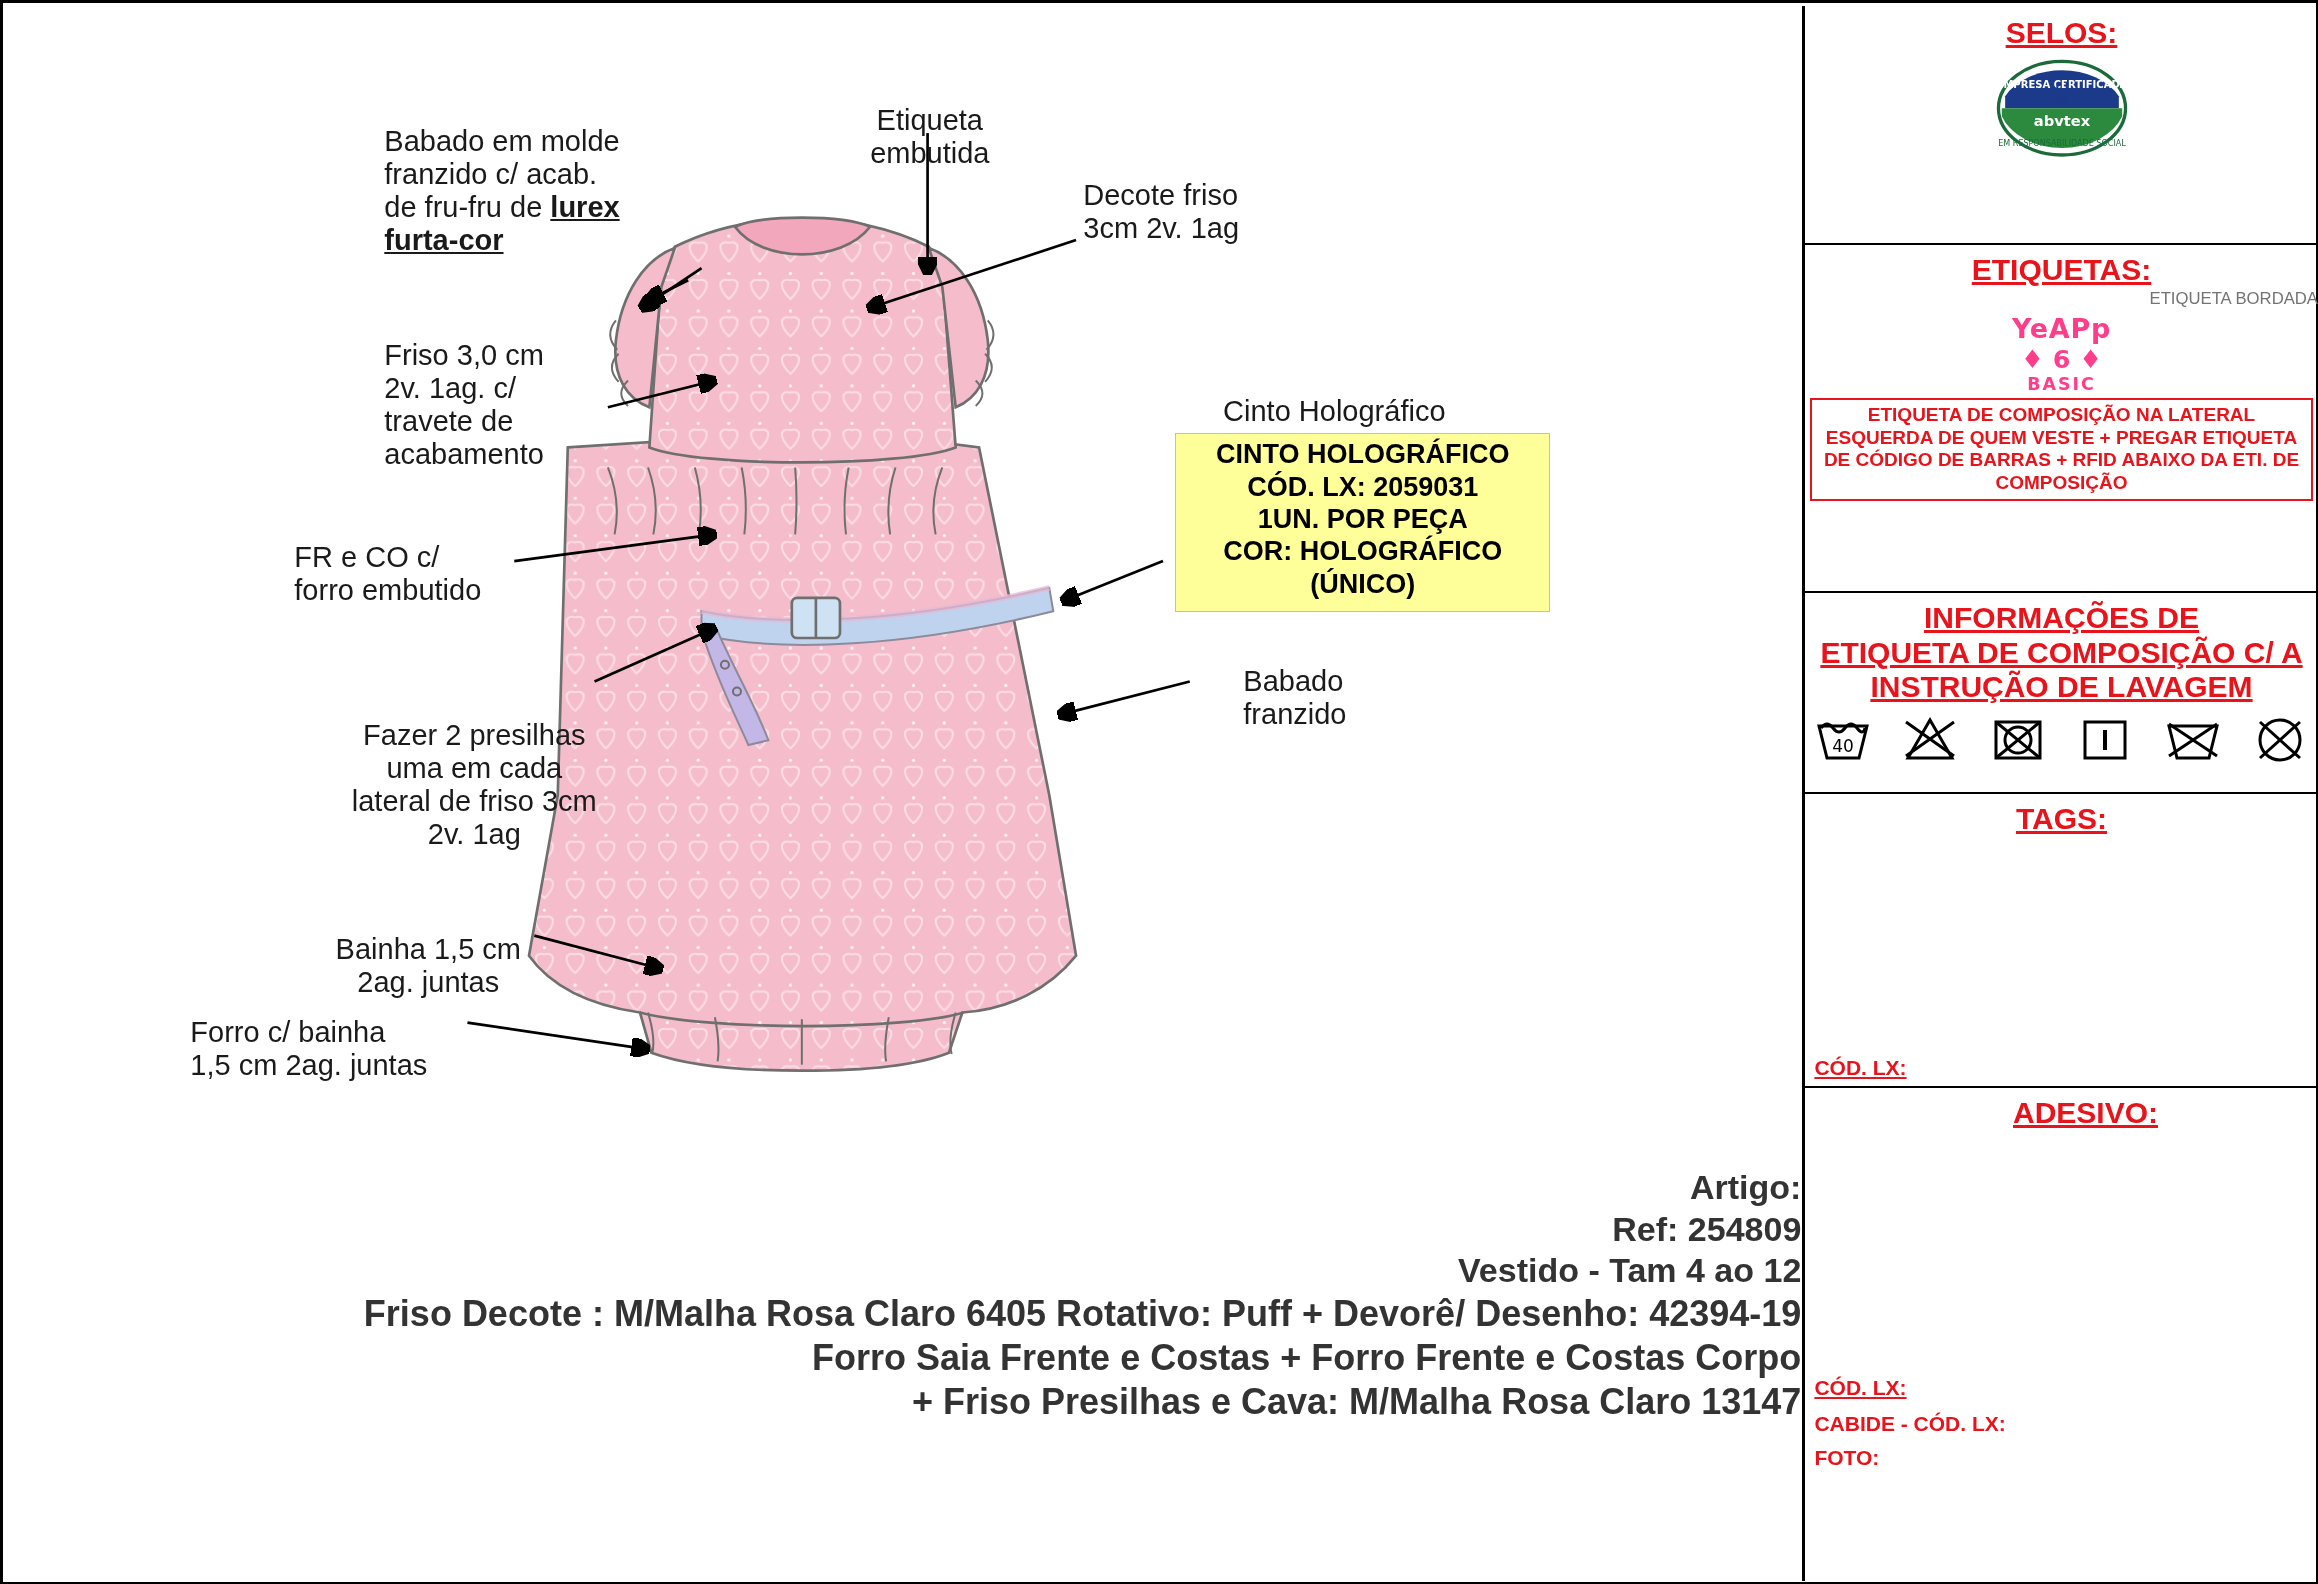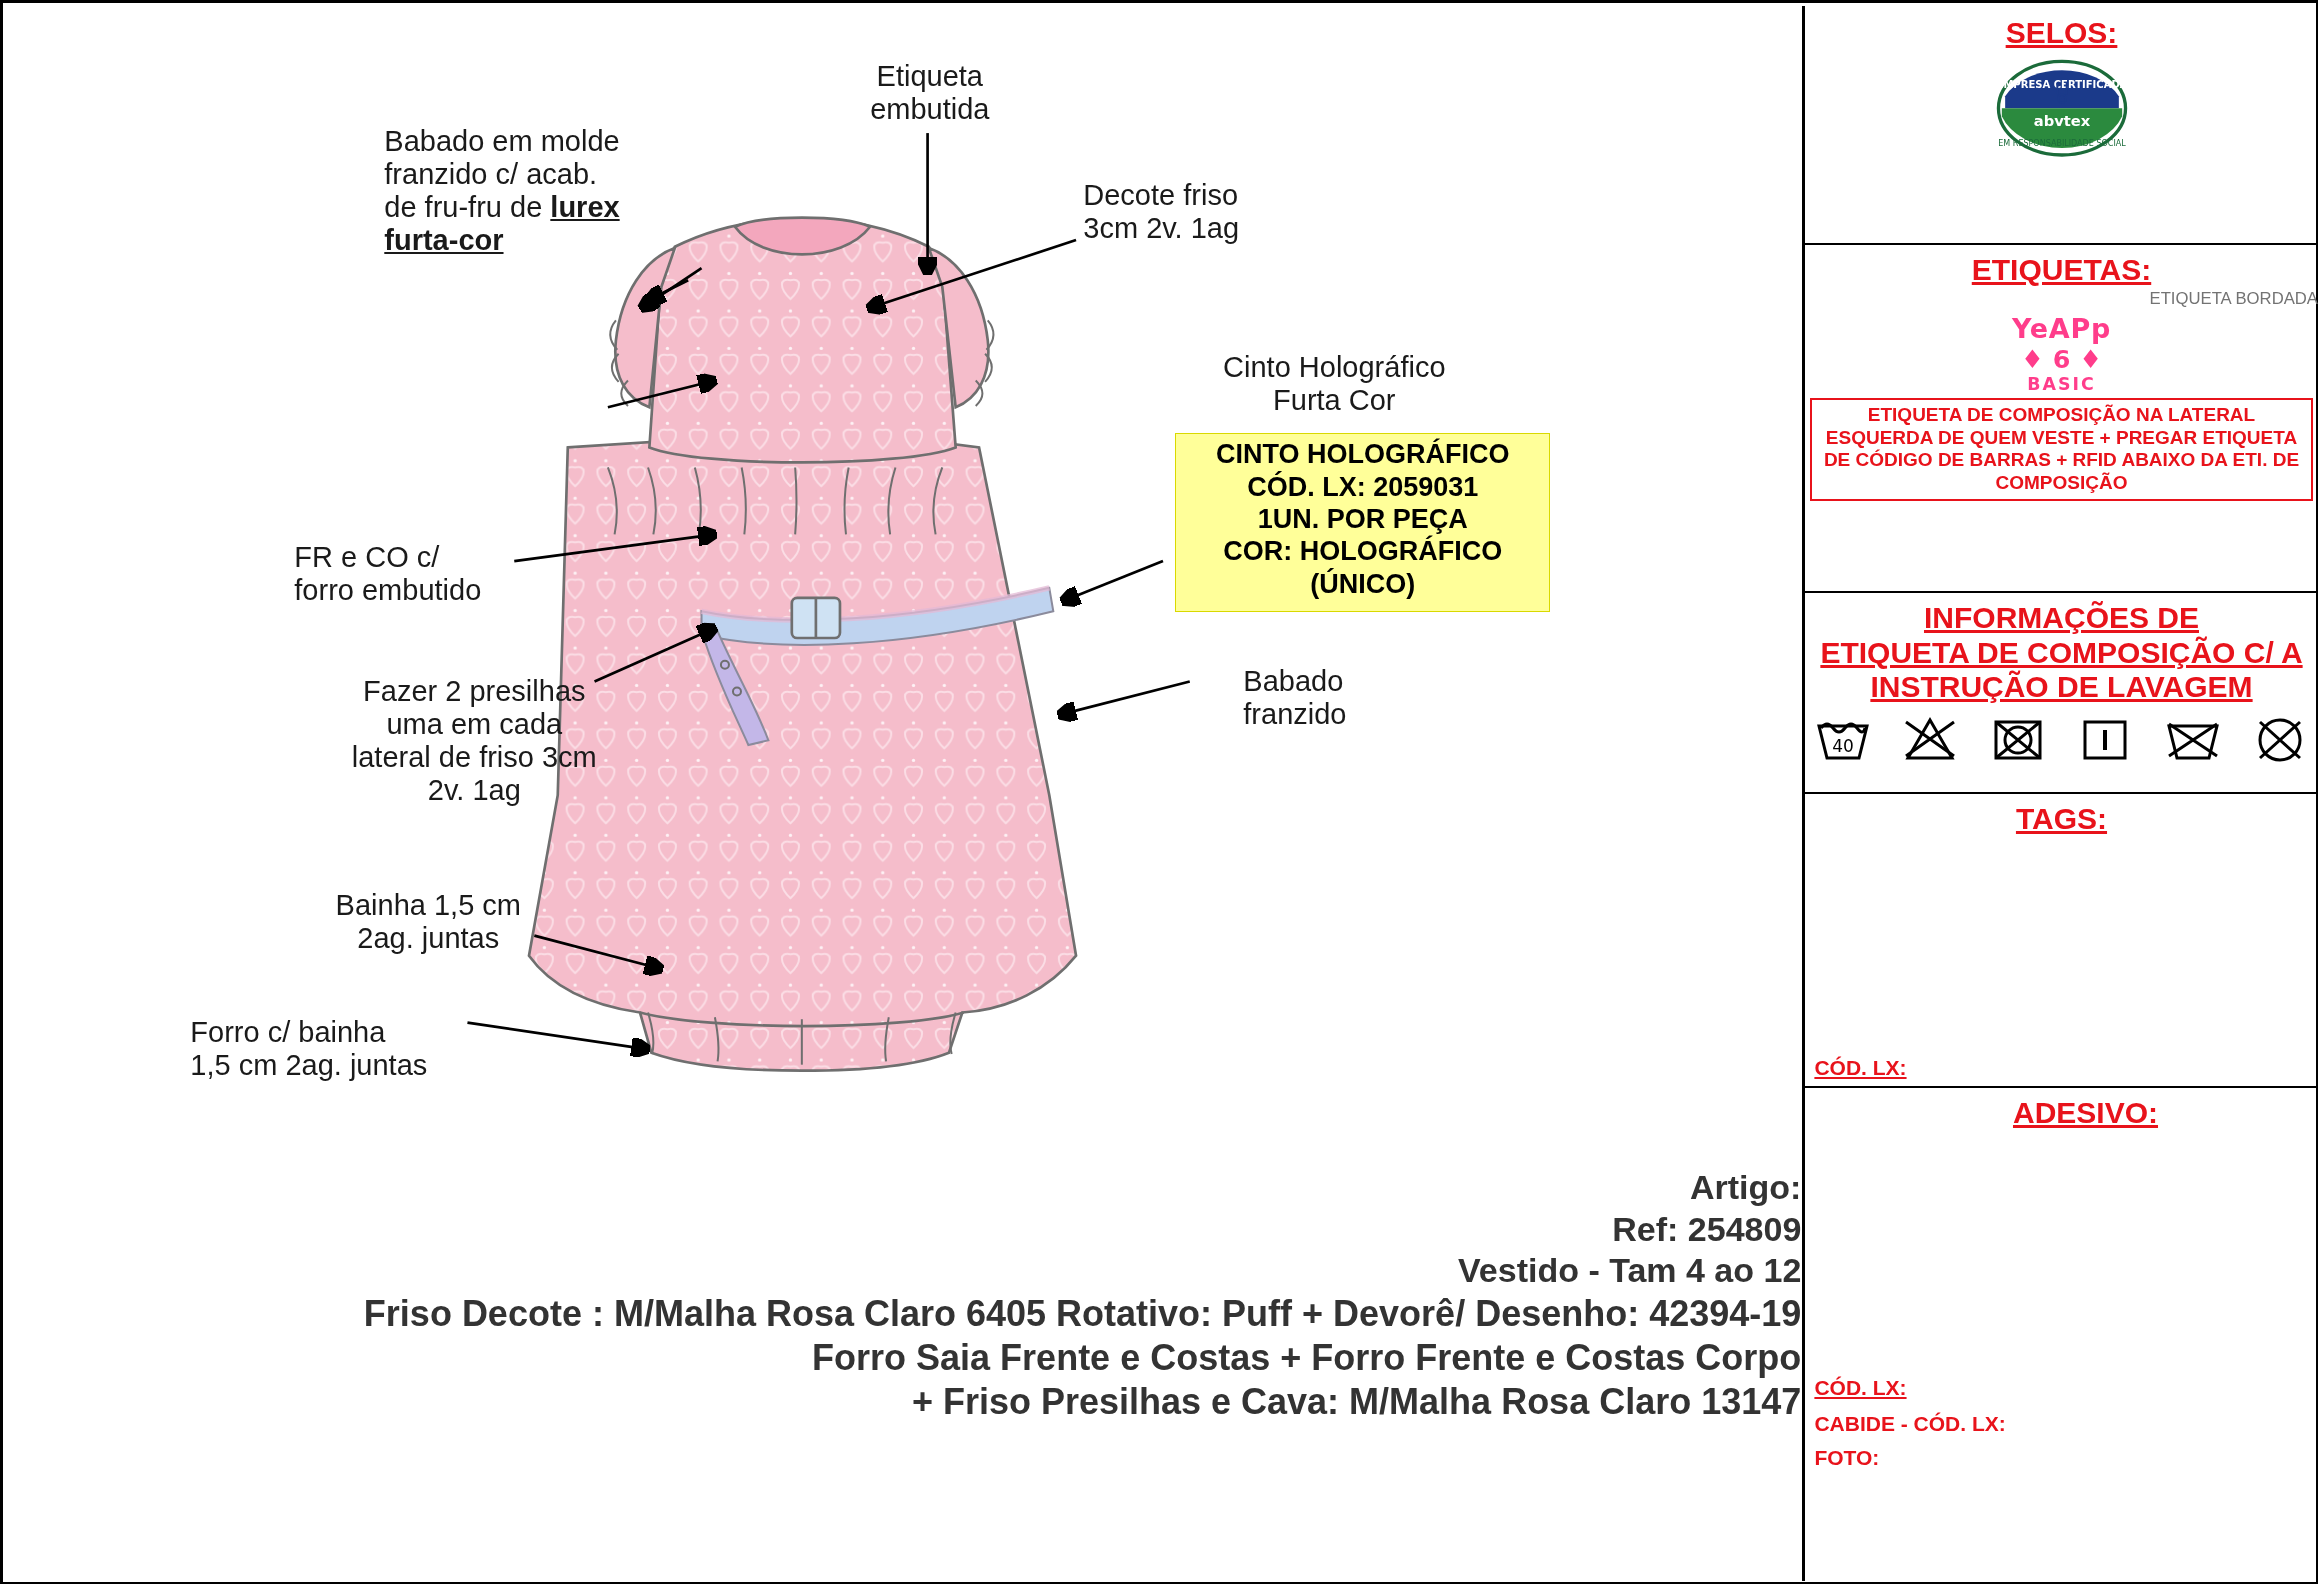--- a/index.html
+++ b/index.html
@@ -8,21 +8,21 @@
     background:#ffffff;
     font-family:"Liberation Sans", sans-serif;
     color:#000;
     overflow:hidden;
     position:relative;
   }
   .sheet{position:absolute;left:0;top:0;width:2319px;height:1585px;border:3.3px solid #000;box-sizing:border-box;}
   
   .left{position:absolute;left:3.3px;top:3.3px;width:1795px;height:1575px;}
   .annot{position:absolute;font-size:29px;line-height:1.14;color:#1a1a1a;font-family:"Liberation Sans",sans-serif;}
-  .annot.center{text-align:center;}
+  .annot.center{text-align:center;margin-top:44px;}
   .u-bold{font-weight:bold;text-decoration:underline;}
   
   .yellow-box{
     position:absolute;background:#ffff99;border:0.7px solid #d9d900;
     font-weight:bold;font-size:27px;line-height:1.2;text-align:center;
     padding:4px 6.7px;box-sizing:border-box;color:#000;
   }
   
   .caption{
     position:absolute;left:0;top:1161px;width:1795px;
@@ -163,20 +163,23 @@
     </div>
 
     <div class="annot" style="left:378px;top:119px;width:348px;">
       Babado em molde<br>franzido c/ acab.<br>de fru-fru de <span class="u-bold">lurex</span><br><span class="u-bold">furta-cor</span>
     </div>
 
     <div class="annot" style="left:1077px;top:173px;width:281px;">
       Decote friso<br>3cm 2v. 1ag
     </div>
 
+    <div class="annot" style="left:378px;top:333px;width:281px;">
+      Friso 3,0 cm<br>2v. 1ag. c/<br>travete de<br>acabamento
+    </div>
 
     <div class="annot center" style="left:1174px;top:345px;width:308px;">
       Cinto Holográfico<br>Furta Cor
     </div>
 
     <div class="yellow-box" style="left:1169px;top:427px;width:375px;height:179px;">
       <div>CINTO HOLOGRÁFICO</div>
       <div>CÓD. LX: 2059031</div>
       <div>1UN. POR PEÇA</div>
       <div>COR: HOLOGRÁFICO</div>

